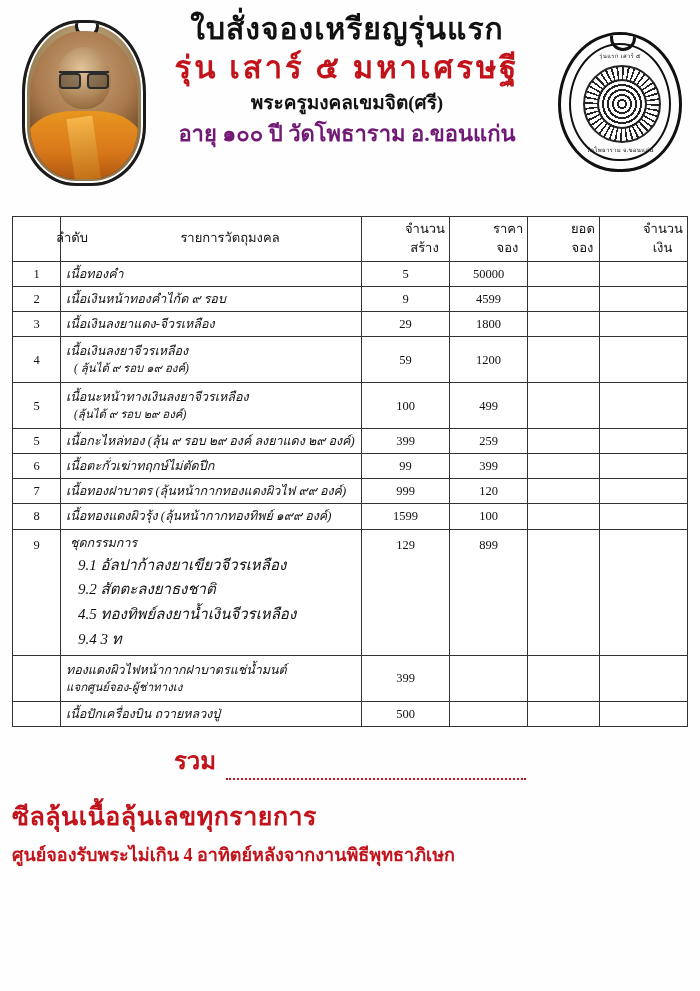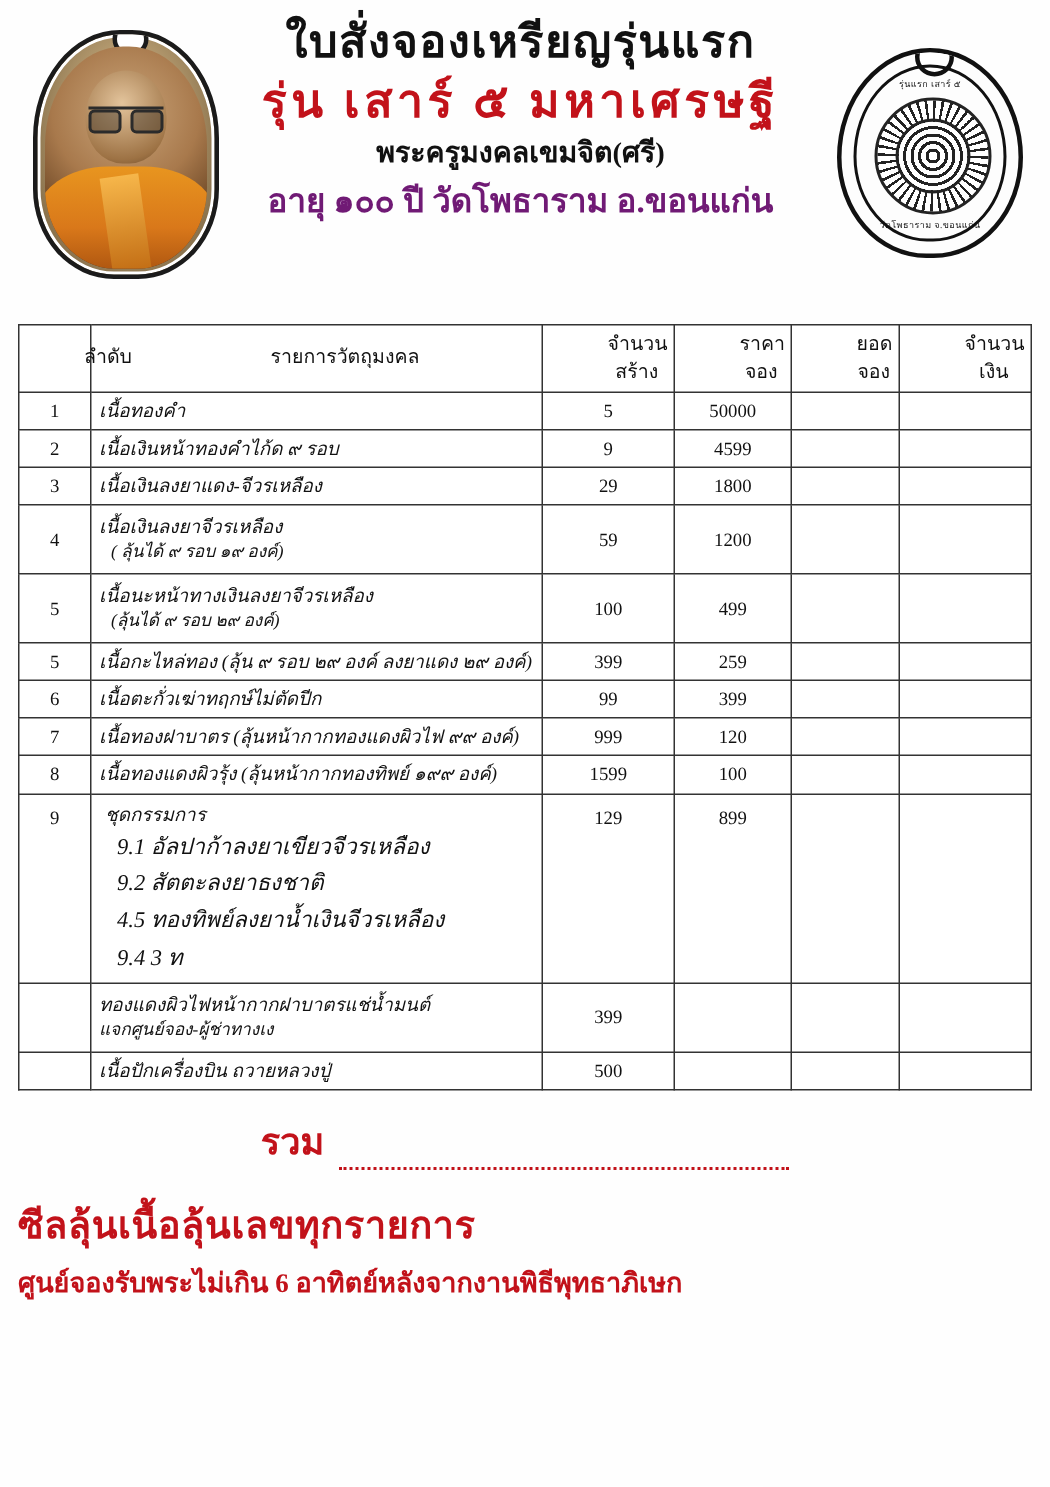--- a/index.html
+++ b/index.html
@@ -483,16 +483,16 @@
       </tr>
     </tbody>
   </table>
 
   <div class="footer">
     <div class="total-row">
       <span class="total-label">รวม</span>
       <span class="total-dots"></span>
     </div>
     <div class="foot-line1">ซีลลุ้นเนื้อลุ้นเลขทุกรายการ</div>
-    <div class="foot-line2">ศูนย์จองรับพระไม่เกิน 6 อาทิตย์หลังจากงานพิธีพุทธาภิเษก</div>
+    <div class="foot-line2">ศูนย์จองรับพระไม่เกิน 4 อาทิตย์หลังจากงานพิธีพุทธาภิเษก</div>
   </div>
 
 </div>
 
 </body></html>

